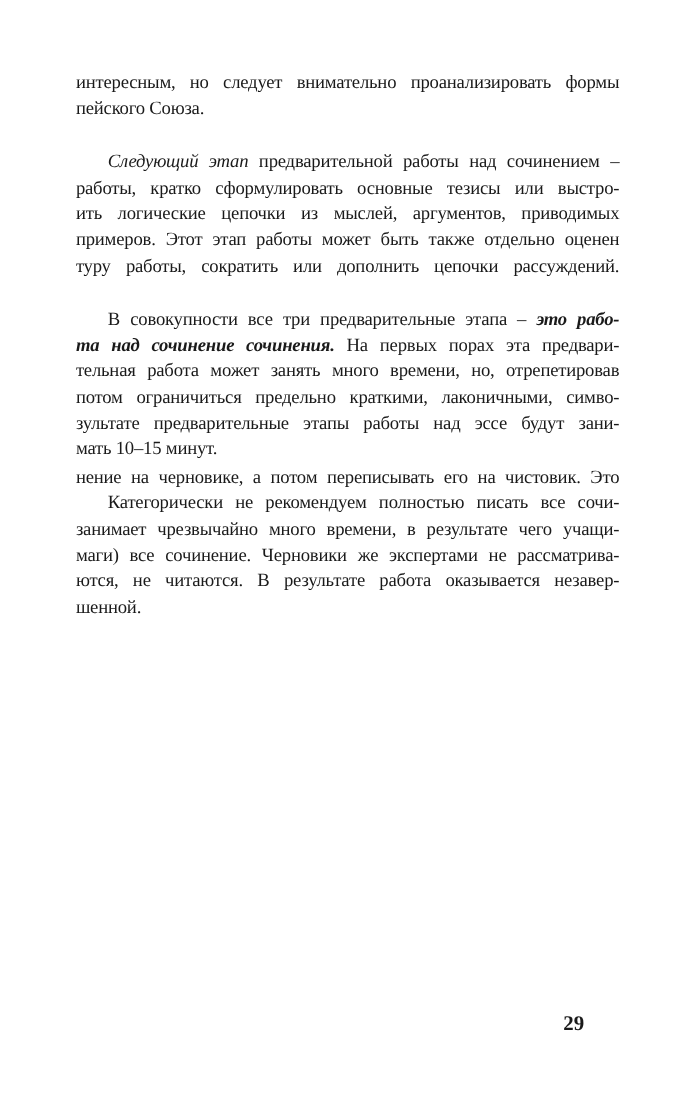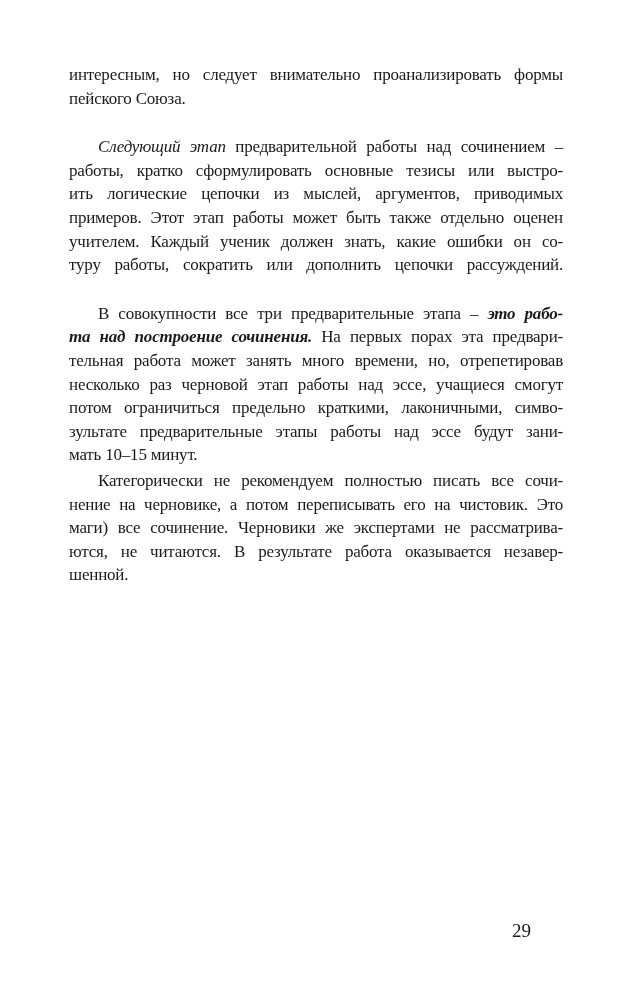--- a/index.html
+++ b/index.html
@@ -13,62 +13,61 @@
     white-space: nowrap; text-align: justify; text-align-last: justify;
     letter-spacing: -0.2px;
   }
   .line.last { text-align-last: left; }
   .line.indent { padding-left: 29px; }
   .gap { height: 25px; }
   .gap-small { height: 2px; }
   .i { font-style: italic; }
   .bi { font-style: italic; font-weight: bold; }
   .page-number {
-    position: absolute; left: 512px; top: 920px; font-size: 19px; font-weight: normal;
+    position: absolute; left: 512px; top: 920px; font-size: 19px; font-weight: bold;
     font-family: "Liberation Serif", serif;
   }
 </style>
 </head>
 <body>
 
 <div class="page">
 
   <div>
     <div class="line">интересным, но следует внимательно проанализировать формы</div>
     <div class="line last">пейского Союза.</div>
   </div>
 
   <div class="gap"></div>
 
   <div>
     <div class="line indent"><span class="i">Следующий этап</span><span> предварительной работы над сочинением –</span></div>
     <div class="line">работы, кратко сформулировать основные тезисы или  выстро-</div>
     <div class="line">ить логические цепочки из мыслей, аргументов, приводимых</div>
     <div class="line">примеров. Этот этап работы может быть также отдельно оценен</div>
-    <div class="line">учителем. Каждый ученик должен знать, какие ошибки он со-</div>
     <div class="line">туру работы, сократить или дополнить  цепочки рассуждений.</div>
   </div>
 
   <div class="gap"></div>
 
   <div>
     <div class="line indent"><span>В совокупности все три предварительные этапа – </span><span class="bi">это рабо-</span></div>
-    <div class="line"><span class="bi">та над построение сочинения.</span><span>  На первых порах эта предвари-</span></div>
+    <div class="line"><span class="bi">та над сочинение сочинения.</span><span>  На первых порах эта предвари-</span></div>
     <div class="line">тельная работа может занять много времени, но, отрепетировав</div>
-    <div class="line">несколько раз  черновой этап работы над эссе, учащиеся смогут</div>
     <div class="line">потом ограничиться предельно краткими, лаконичными, симво-</div>
     <div class="line">зультате предварительные этапы работы над эссе будут зани-</div>
     <div class="line last">мать 10–15 минут.</div>
   </div>
 
   <div class="gap-small"></div>
 
   <div>
+    <div class="line">нение на черновике, а потом переписывать его на чистовик. Это</div>
     <div class="line indent">Категорически не рекомендуем полностью писать все сочи-</div>
-    <div class="line">нение на черновике, а потом переписывать его на чистовик. Это</div>
+    <div class="line">занимает чрезвычайно много времени, в результате чего учащи-</div>
     <div class="line">маги) все сочинение. Черновики же экспертами не рассматрива-</div>
     <div class="line">ются, не читаются. В результате работа оказывается незавер-</div>
     <div class="line last">шенной.</div>
   </div>
 
 </div>
 
 <div class="page-number">29</div>
 
 </body></html>

